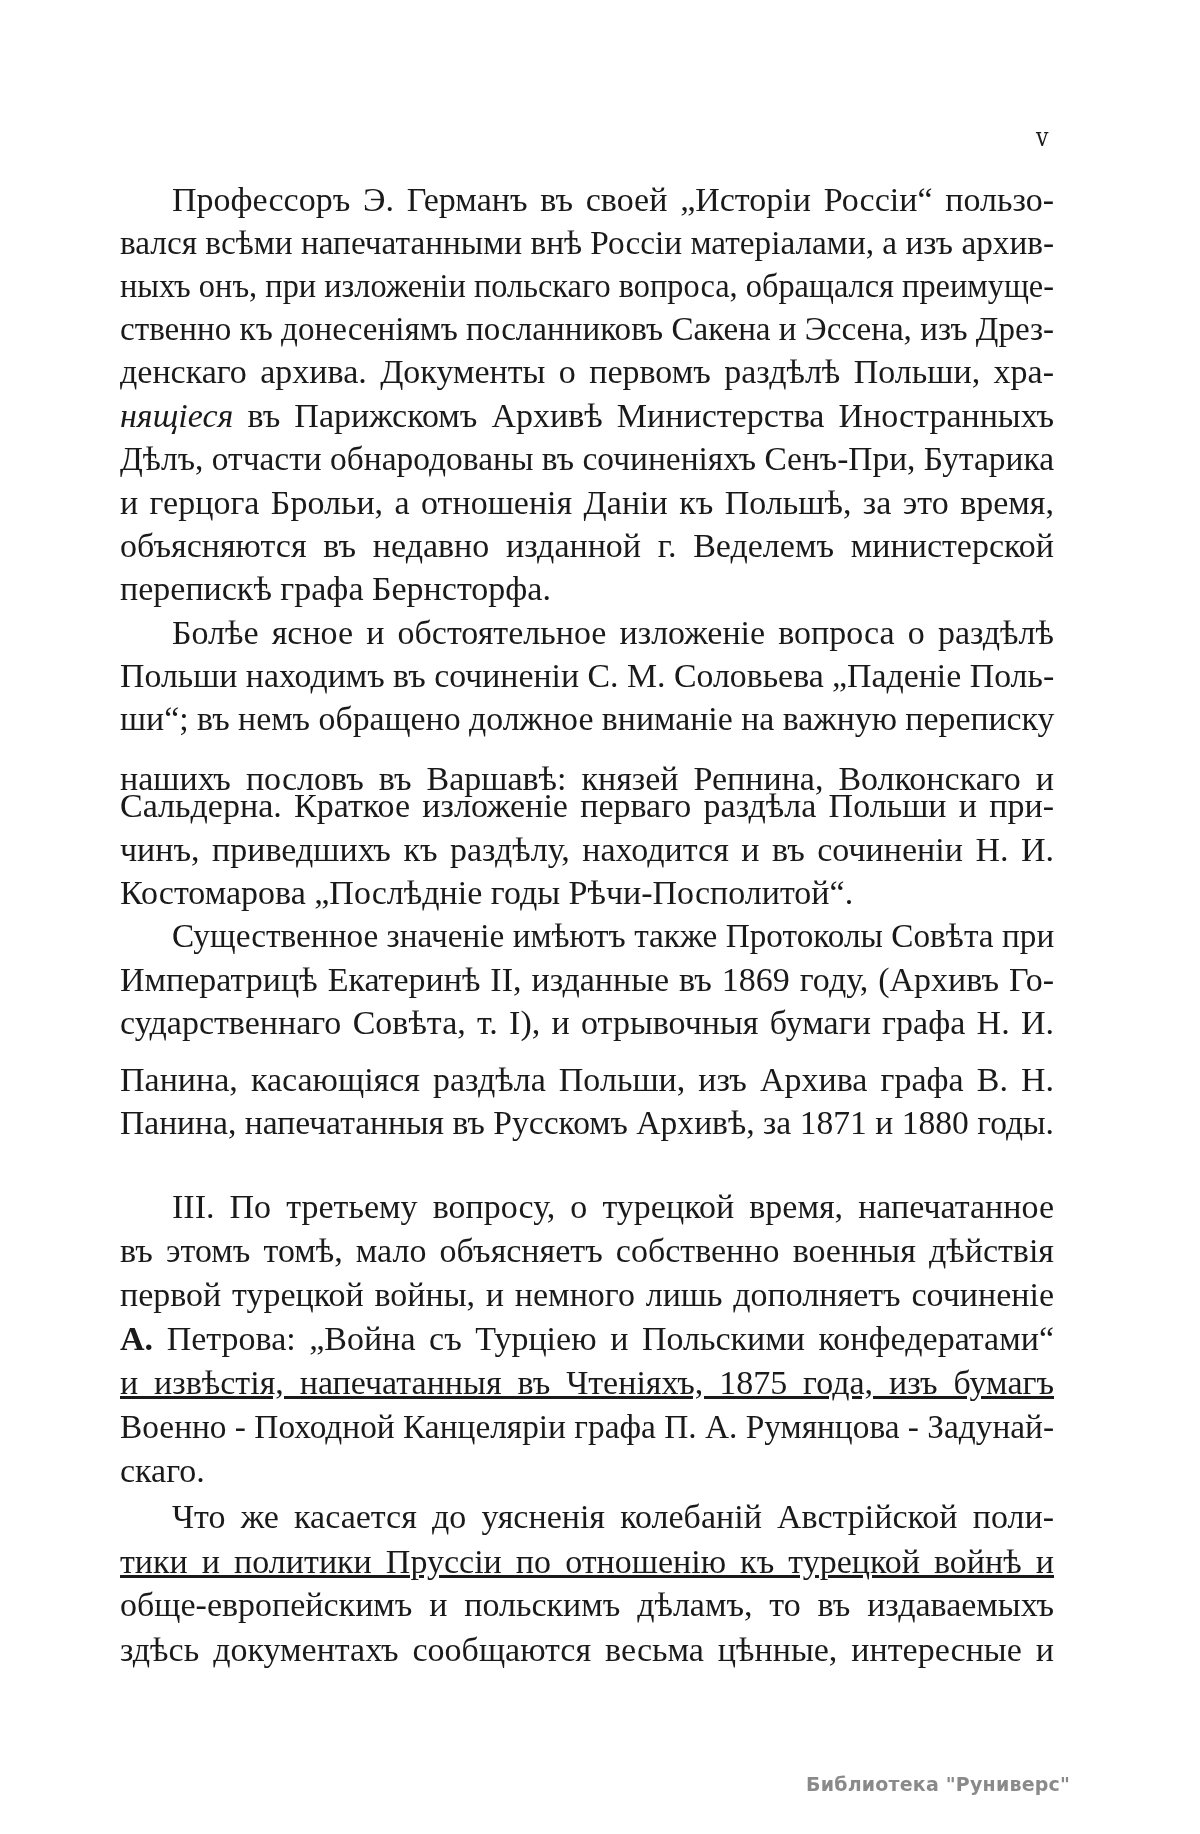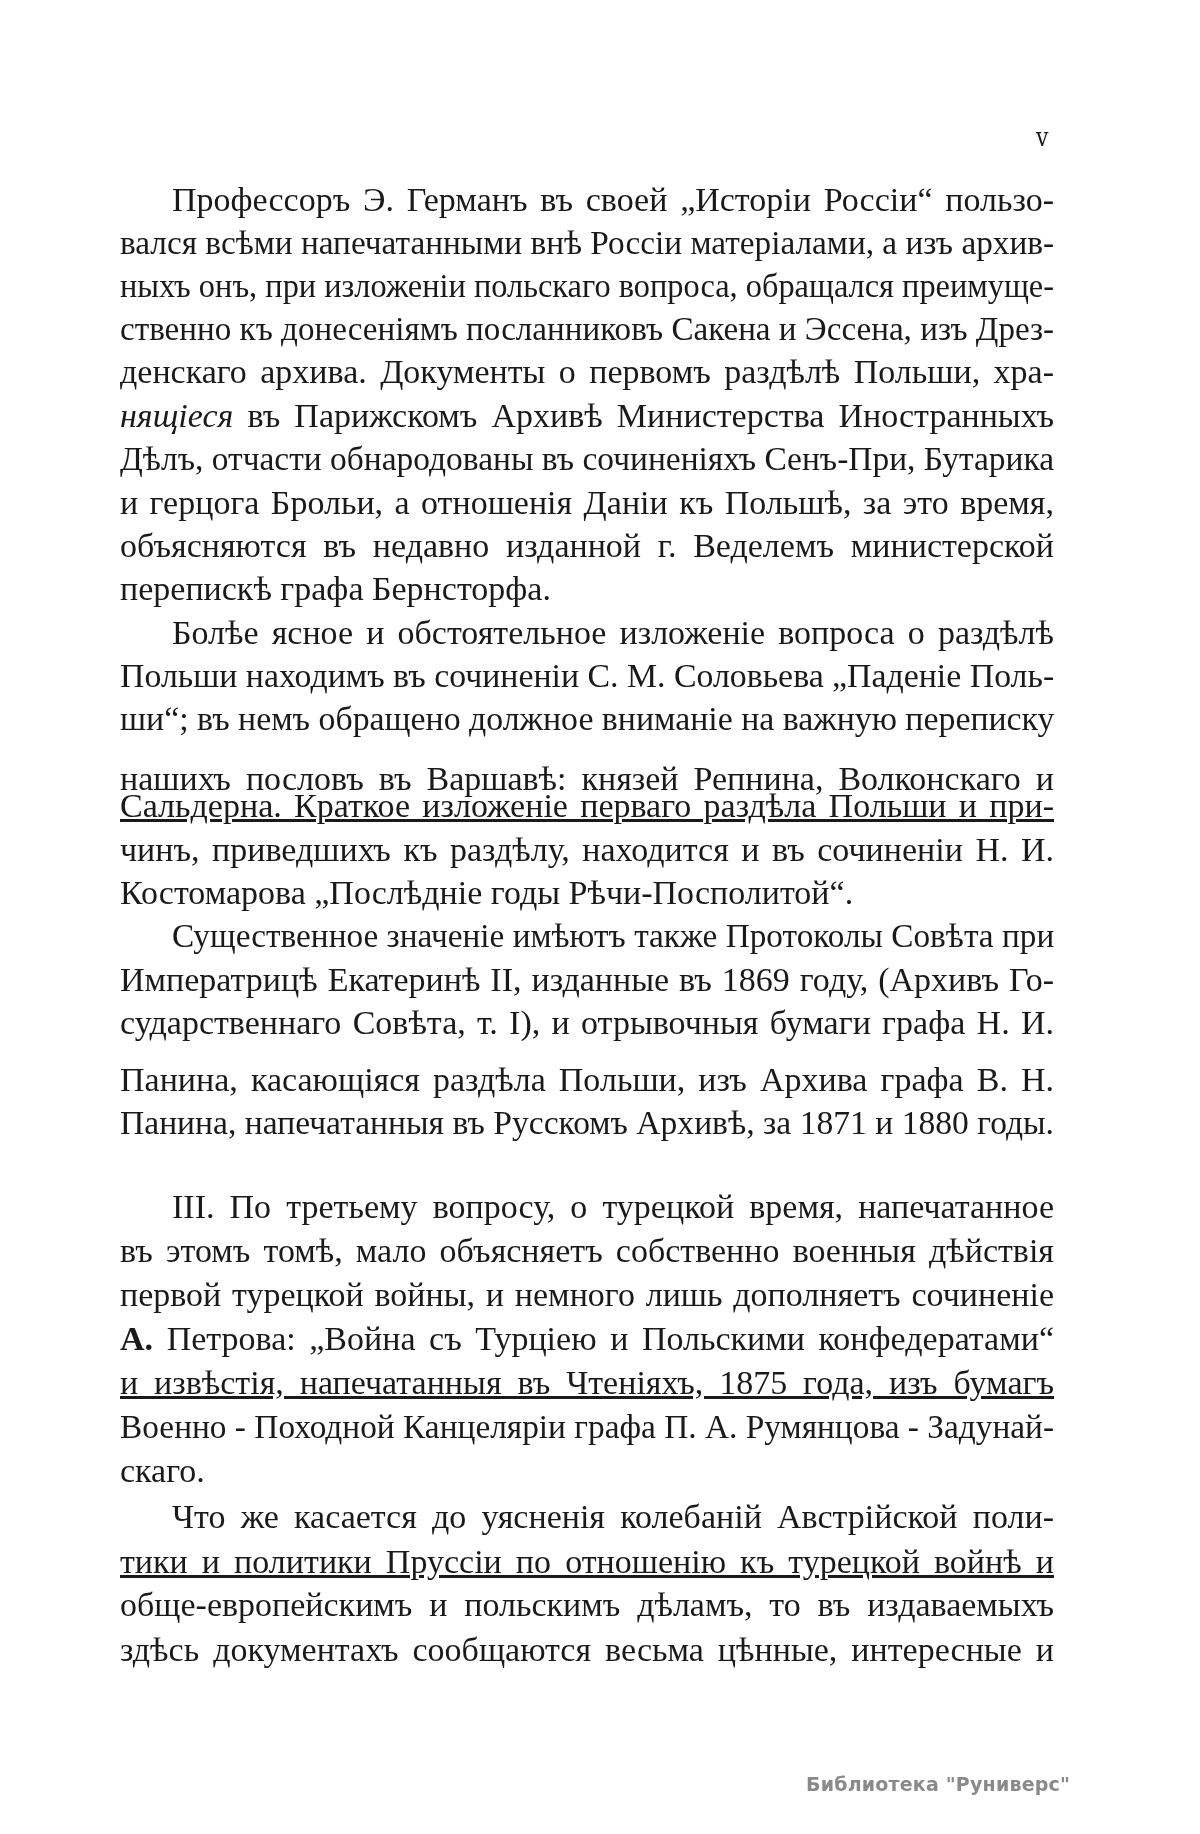--- a/index.html
+++ b/index.html
@@ -47,21 +47,21 @@
     <div class="line" style="top: 481px;">и герцога Брольи, а отношенія Даніи къ Польшѣ, за это время,</div>
     <div class="line" style="top: 524px;">объясняются въ недавно изданной г. Веделемъ министерской</div>
     <div class="line last" style="top: 567px;">перепискѣ графа Бернсторфа.</div>
   </div>
 
   <div>
     <div class="line indent" style="top: 611px;">Болѣе ясное и обстоятельное изложеніе вопроса о раздѣлѣ</div>
     <div class="line" style="top: 654px; width: 939px; transform: scaleX(0.994675);">Польши находимъ въ сочиненіи С. М. Соловьева „Паденіе Поль-</div>
     <div class="line" style="top: 697px; width: 939px; transform: scaleX(0.994675);">ши“; въ немъ обращено должное вниманіе на важную переписку</div>
     <div class="line" style="top: 757px;">нашихъ пословъ въ Варшавѣ: князей Репнина, Волконскаго и</div>
-    <div class="line" style="top: 784px; text-decoration: underline;">Сальдерна. Краткое изложеніе перваго раздѣла Польши и при-</div>
+    <div class="line" style="top: 784px;">Сальдерна. Краткое изложеніе перваго раздѣла Польши и при-</div>
     <div class="line" style="top: 828px;">чинъ, приведшихъ къ раздѣлу, находится и въ сочиненіи Н. И.</div>
     <div class="line last" style="top: 871px;">Костомарова „Послѣдніе годы Рѣчи-Посполитой“.</div>
   </div>
 
   <div>
     <div class="line indent" style="top: 914px; width: 901px; transform: scaleX(0.978912);">Существенное значеніе имѣютъ также Протоколы Совѣта при</div>
     <div class="line" style="top: 958px;">Императрицѣ Екатеринѣ II, изданные въ 1869 году, (Архивъ Го-</div>
     <div class="line" style="top: 1001px;">сударственнаго Совѣта, т. I), и отрывочныя бумаги графа Н. И.</div>
     <div class="line" style="top: 1058px;">Панина, касающіяся раздѣла Польши, изъ Архива графа В. Н.</div>
     <div class="line" style="top: 1101px; width: 946px; transform: scaleX(0.987315);">Панина, напечатанныя въ Русскомъ Архивѣ, за 1871 и 1880 годы.</div>

